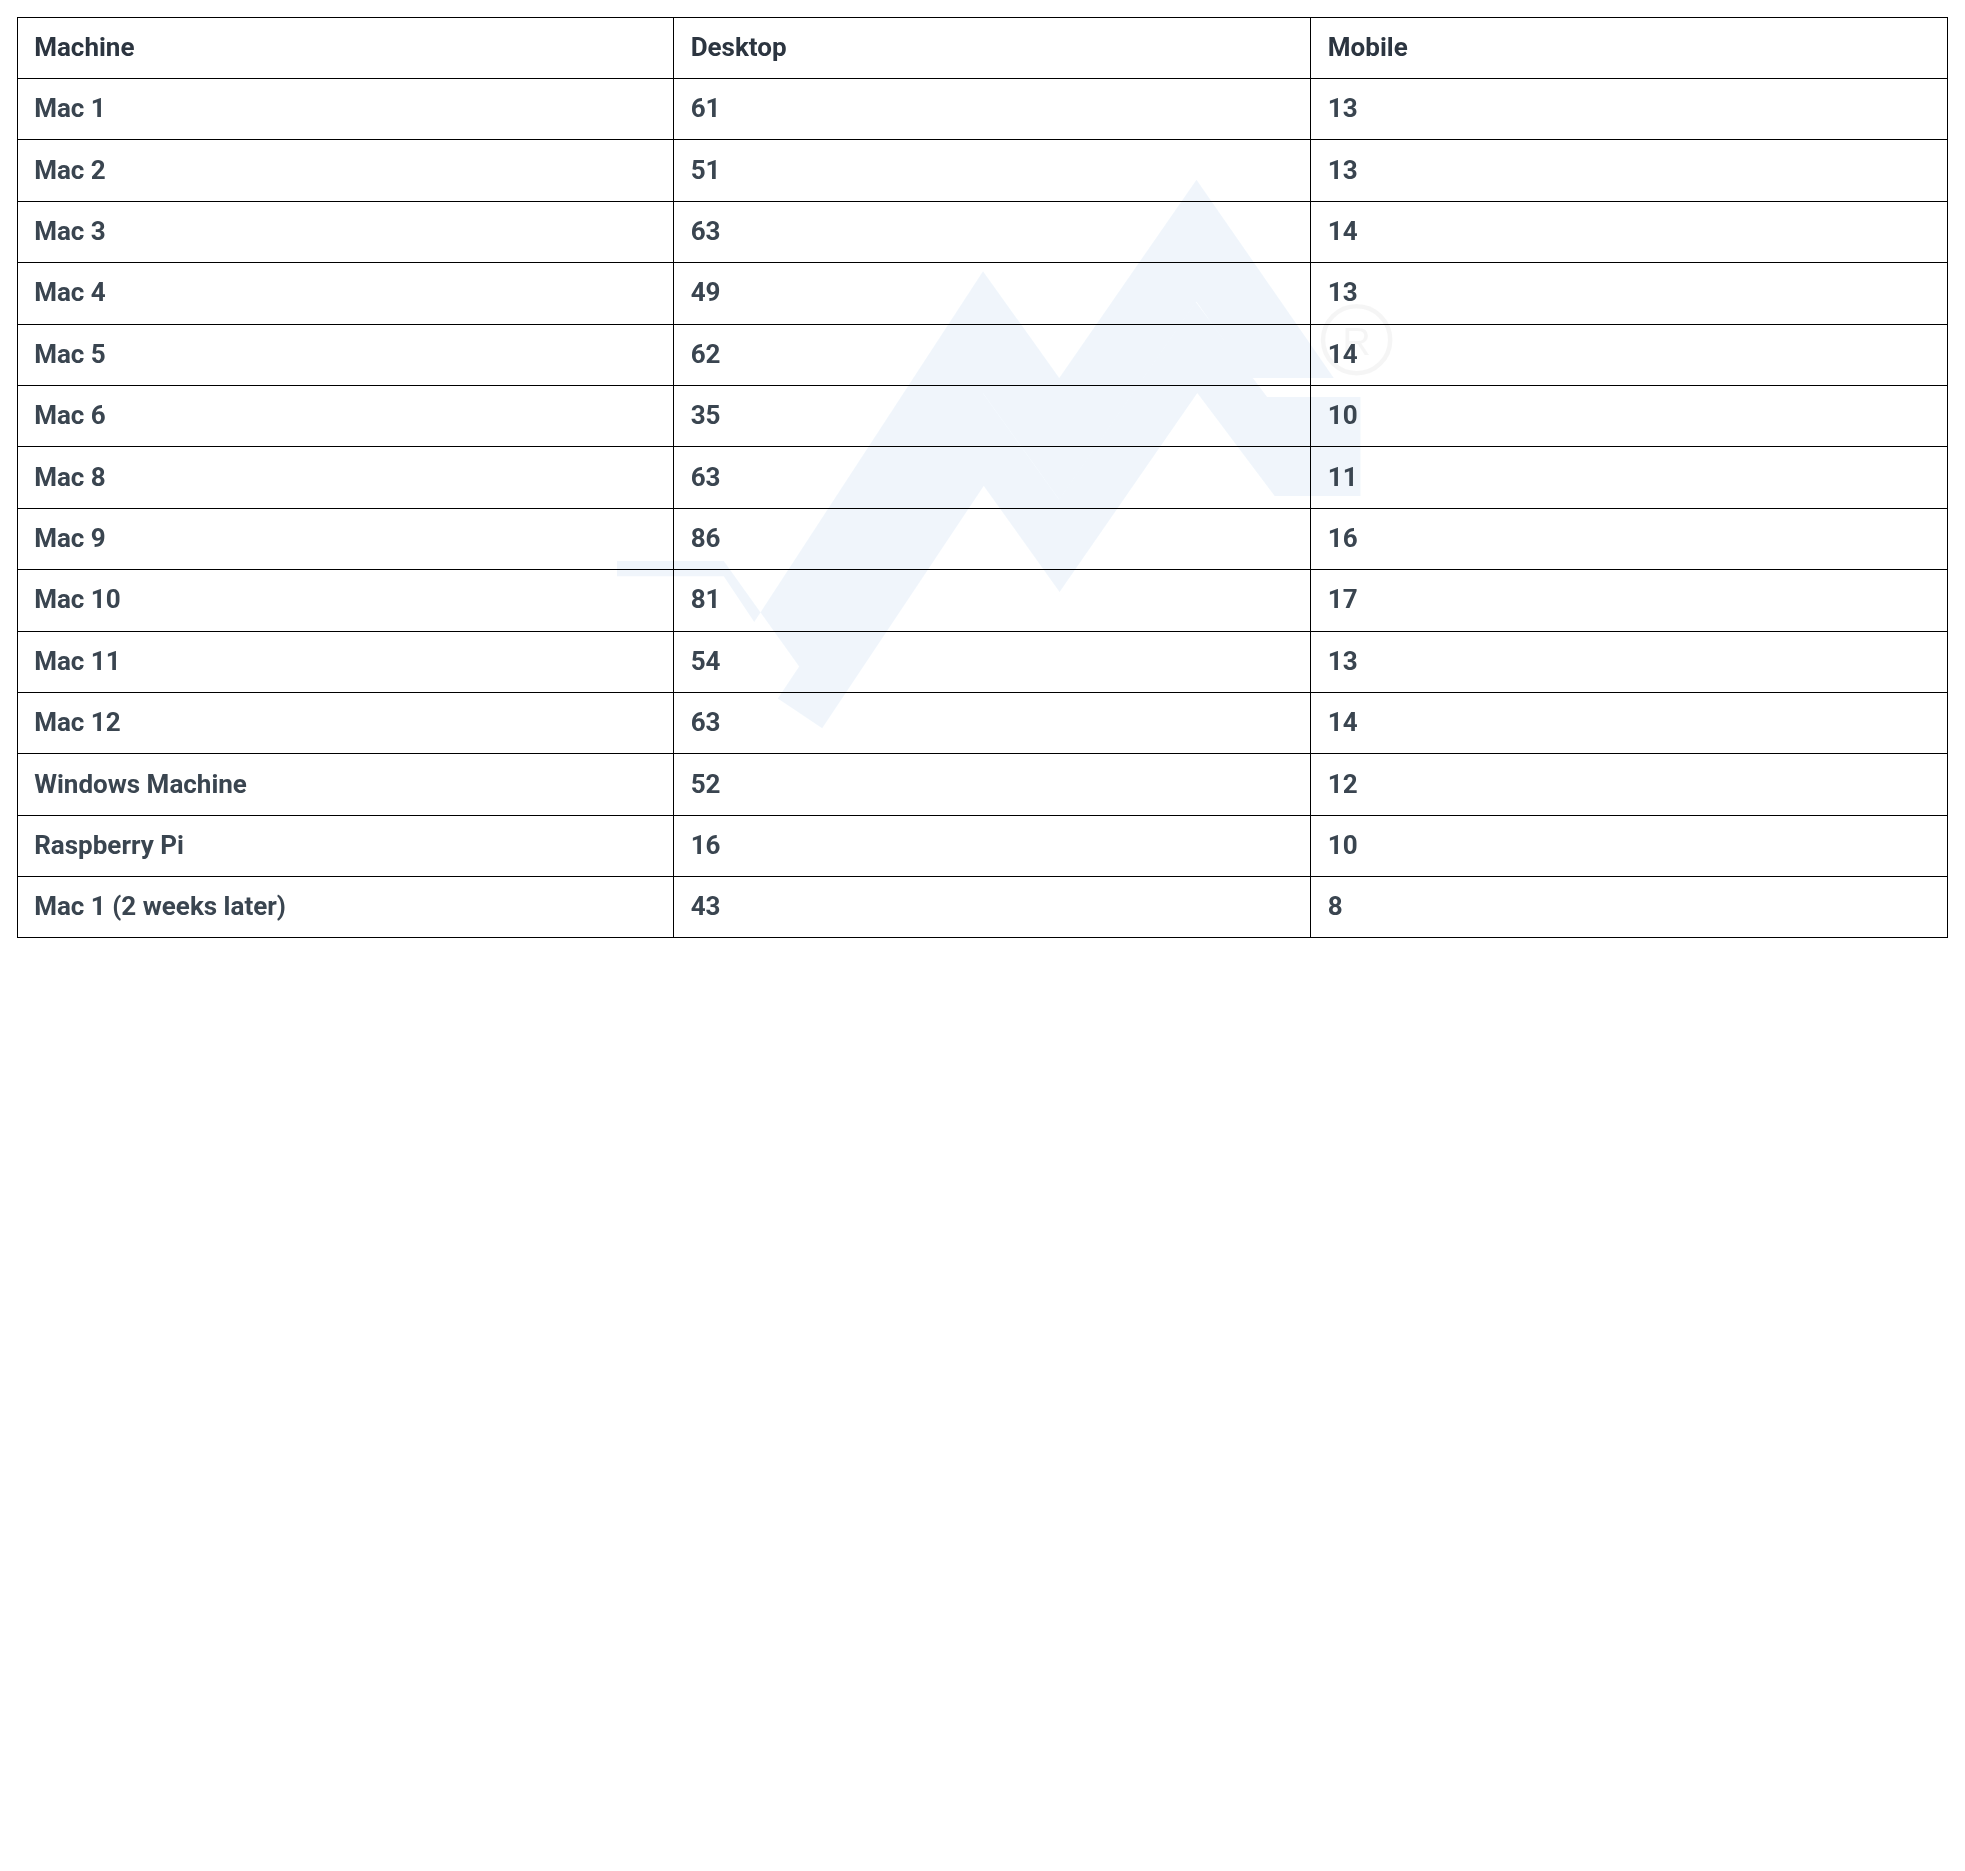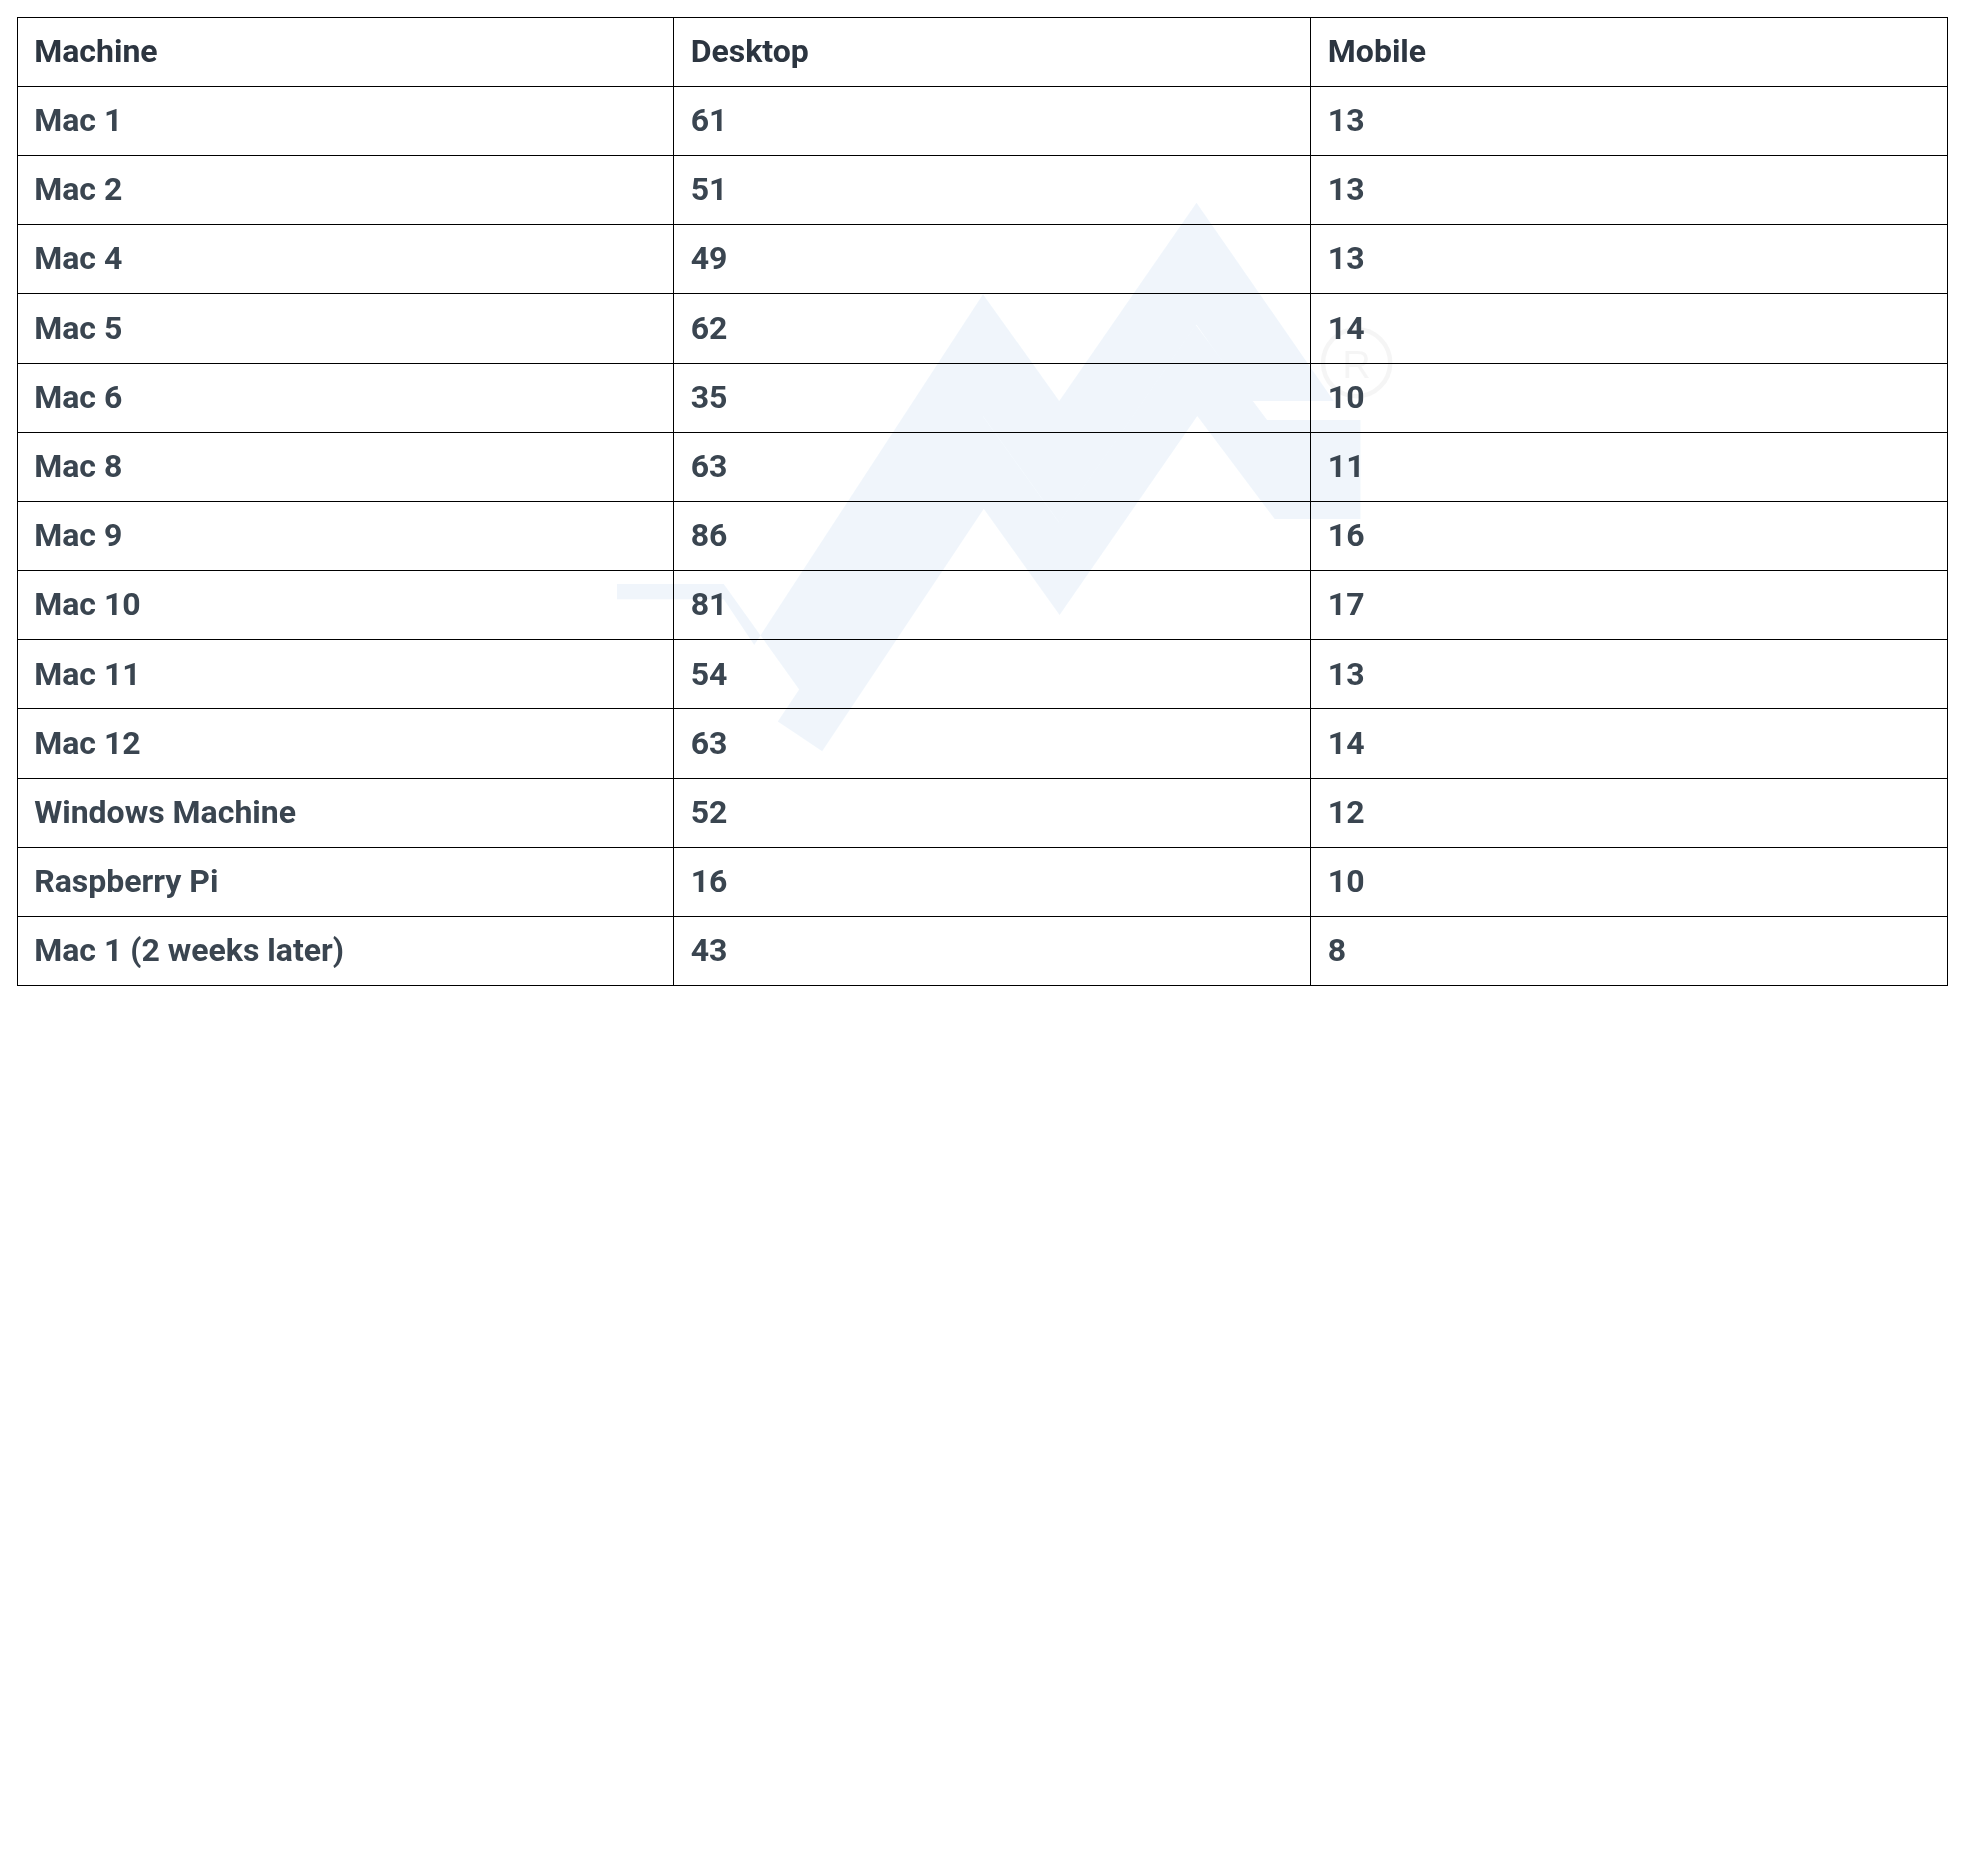--- a/index.html
+++ b/index.html
@@ -35,21 +35,21 @@
       border-collapse: collapse;
       table-layout: fixed;
     }
     col.col-machine { width: 34%; }
     col.col-desktop { width: 33%; }
     col.col-mobile { width: 33%; }
     th, td {
       border: 0.8px solid #000000;
       padding: 13.3px 16.6px;
       text-align: left;
-      font-size: 32px;
+      font-size: 26px;
       color: #3a4550;
       line-height: 1.3;
     }
     th {
       font-weight: 700;
       color: #2c3540;
     }
     td {
       font-weight: 700;
     }
@@ -83,20 +83,25 @@
     <tbody id="table-body">
     <tr>
           <td>Mac 1</td>
           <td>61</td>
           <td>13</td>
         </tr>
         <tr>
           <td>Mac 2</td>
           <td>51</td>
           <td>13</td>
+        </tr>
+        <tr>
+          <td>Mac 3</td>
+          <td>63</td>
+          <td>14</td>
         </tr>
         <tr>
           <td>Mac 4</td>
           <td>49</td>
           <td>13</td>
         </tr>
         <tr>
           <td>Mac 5</td>
           <td>62</td>
           <td>14</td>

